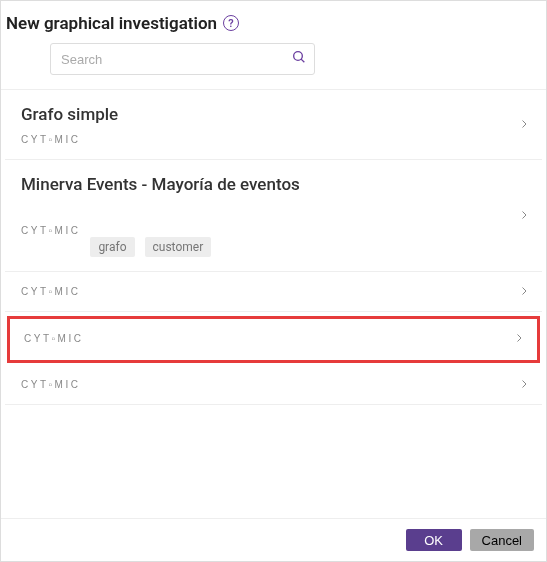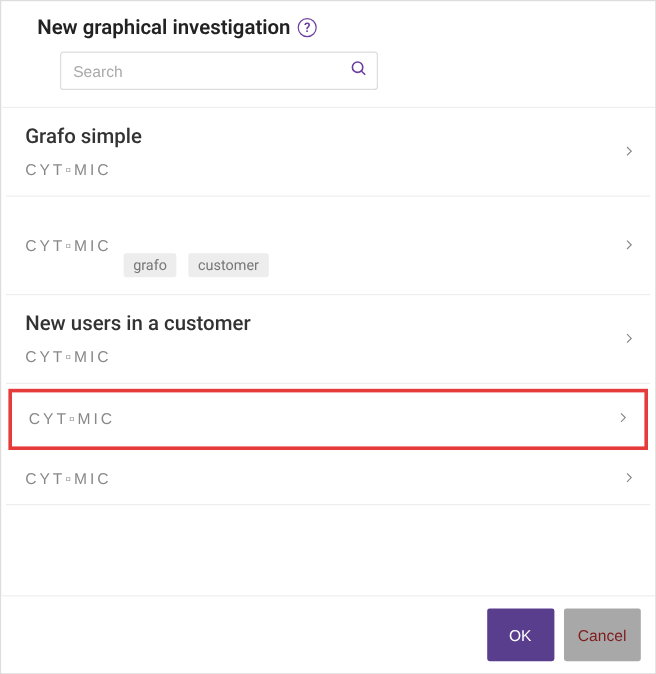--- a/index.html
+++ b/index.html
@@ -7,21 +7,21 @@
     font-family: -apple-system, BlinkMacSystemFont, "Segoe UI", Roboto, Arial, sans-serif;
     background: #fff;
     width: 547px;
     height: 562px;
     border: 1px solid #ddd;
     display: flex;
     flex-direction: column;
     overflow: hidden;
   }
   .header {
-    padding: 12px 14px 10px 30px;
+    padding: 12px 14px 10px 5px;
     display: flex;
     align-items: center;
     gap: 6px;
   }
   .header-title {
     font-size: 17px;
     font-weight: 600;
     color: #222;
   }
   .help-icon {
@@ -90,21 +90,21 @@
     color: #333;
     margin-bottom: 10px;
     font-weight: 500;
   }
   .item-sub {
     display: flex;
     align-items: center;
     gap: 10px;
   }
   .brand {
-    font-size: 13px;
+    font-size: 10px;
     letter-spacing: 2.5px;
     color: #888;
     font-weight: 500;
     font-family: Arial, sans-serif;
   }
   .tag {
     background: #ededed;
     color: #777;
     font-size: 12px;
     padding: 3px 8px;
@@ -121,29 +121,29 @@
   .footer {
     border-top: 1px solid #eee;
     padding: 10px 12px;
     display: flex;
     justify-content: flex-end;
     gap: 8px;
     background: #fff;
   }
   .btn {
     min-width: 56px;
-    height: 44px;
+    height: 22px;
     border: none;
     border-radius: 2px;
     font-size: 13px;
     cursor: pointer;
     padding: 0 12px;
   }
   .btn-primary { background: #5a3e8e; color: #fff; }
-  .btn-secondary { background: #a8a8a8; color: #7f1d1d; }
+  .btn-secondary { background: #a8a8a8; color: #000000; }
 </style>
 </head>
 <body>
 
 <div class="header">
   <span class="header-title">New graphical investigation</span>
   <span class="help-icon">?</span>
 </div>
 
 <div class="search-wrap">
@@ -162,31 +162,31 @@
     <div class="item">
       <div class="item-title">Grafo simple</div>
       <div class="item-sub">
         <span class="brand">CYT▫MIC</span>
       </div>
       <span class="chevron"><svg width="12" height="18" viewBox="0 0 24 24" fill="none" stroke="currentColor" stroke-width="2">
           <polyline points="9 5 16 12 9 19"></polyline>
         </svg></span>
     </div>
     <div class="item">
+      <div class="item-title">Minerva Events - Mayoría de eventos</div>
       <div class="item-sub">
         <span class="brand">CYT▫MIC</span>
         <span class="tag">grafo</span>
         <span class="tag">customer</span>
       </div>
       <span class="chevron"><svg width="12" height="18" viewBox="0 0 24 24" fill="none" stroke="currentColor" stroke-width="2">
           <polyline points="9 5 16 12 9 19"></polyline>
         </svg></span>
     </div>
     <div class="item">
-      <div class="item-title">New users in a customer</div>
       <div class="item-sub">
         <span class="brand">CYT▫MIC</span>
       </div>
       <span class="chevron"><svg width="12" height="18" viewBox="0 0 24 24" fill="none" stroke="currentColor" stroke-width="2">
           <polyline points="9 5 16 12 9 19"></polyline>
         </svg></span>
     </div>
     <div class="item highlighted">
       <div class="item-sub">
         <span class="brand">CYT▫MIC</span>

